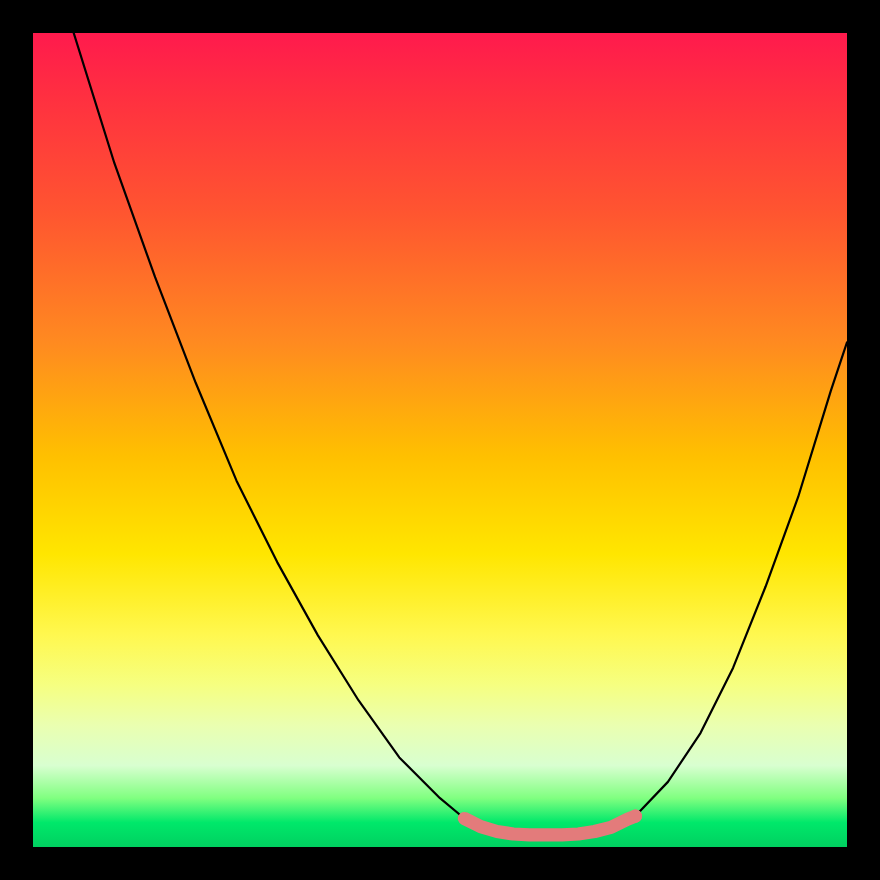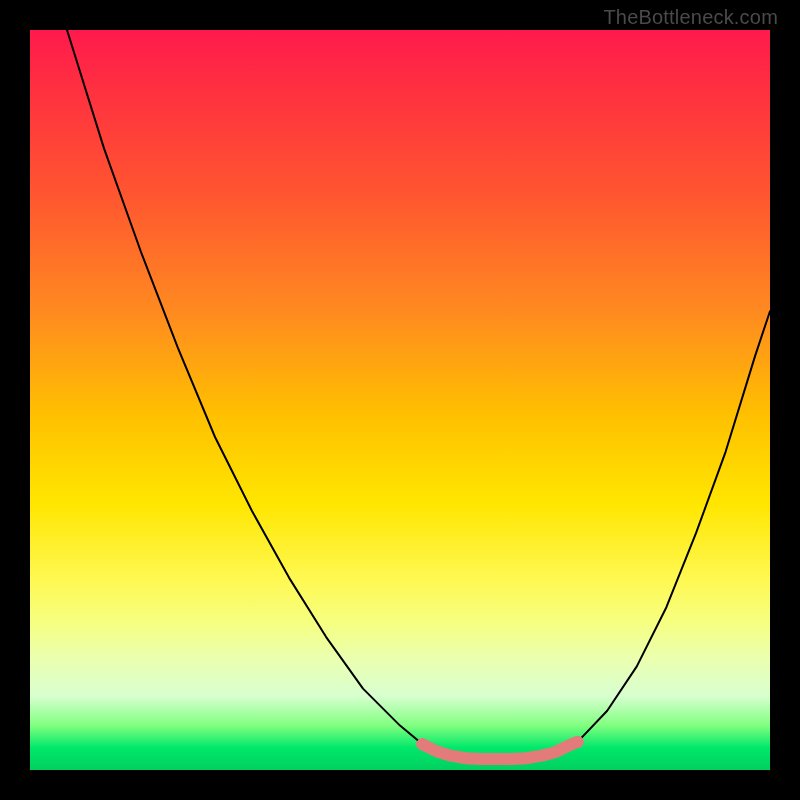--- a/index.html
+++ b/index.html
@@ -67,14 +67,13 @@
     <div class="gradient-bg"></div>
     <svg class="overlay-svg" viewBox="0 0 740 740" preserveAspectRatio="none">
       <g id="svg-layer">
           <path d="M37.0 0.0 L74.0 118.4 L111.0 222.0 L148.0 318.2 L185.0 407.0 L222.0 481.0 L259.0 547.6 L296.0 606.8 L333.0 658.6 L370.0 695.6 L392.2 714.1" fill="none" stroke="#000000" stroke-width="2" stroke-linecap="round" stroke-linejoin="round"></path>
           <path d="M547.6 711.9 L577.2 680.8 L606.8 636.4 L636.4 577.2 L666.0 503.2 L695.6 421.8 L725.2 325.6 L740.0 281.2" fill="none" stroke="#000000" stroke-width="2" stroke-linecap="round" stroke-linejoin="round"></path>
           <path d="M392.2 714.1 L407.0 721.5 L421.8 725.9 L436.6 728.2 L451.4 728.9 L466.2 728.9 L481.0 728.9 L495.8 728.2 L510.6 725.9 L525.4 722.2 L540.2 714.8 L547.6 711.9" fill="none" stroke="#e37b7b" stroke-width="12" stroke-linecap="round" stroke-linejoin="round"></path>
           <circle cx="547.6" cy="711.9" r="6" fill="#e37b7b"></circle>
         </g>
     </svg>
   </div>
-  <div class="watermark">TheBottleneck.com</div>
 </div>
 
 </body></html>

